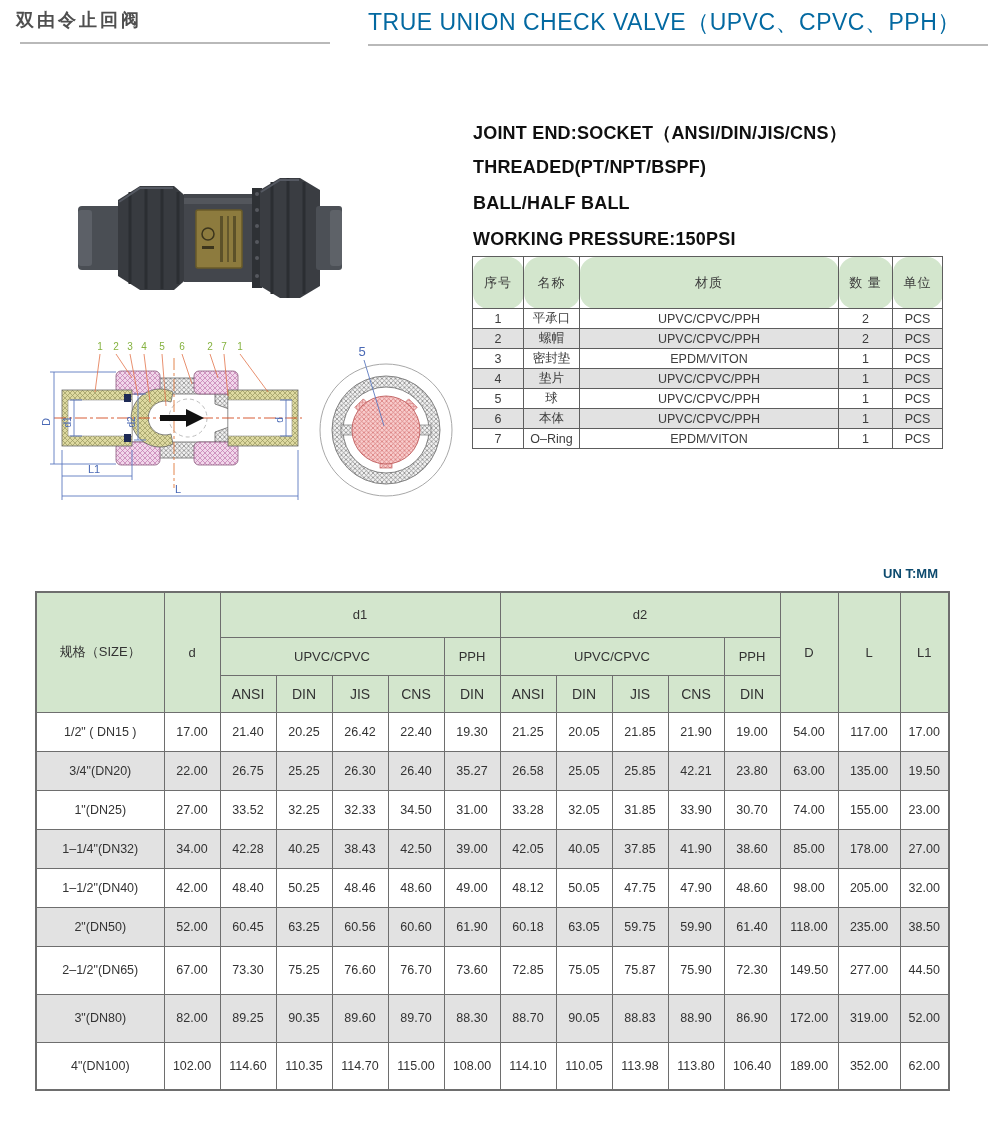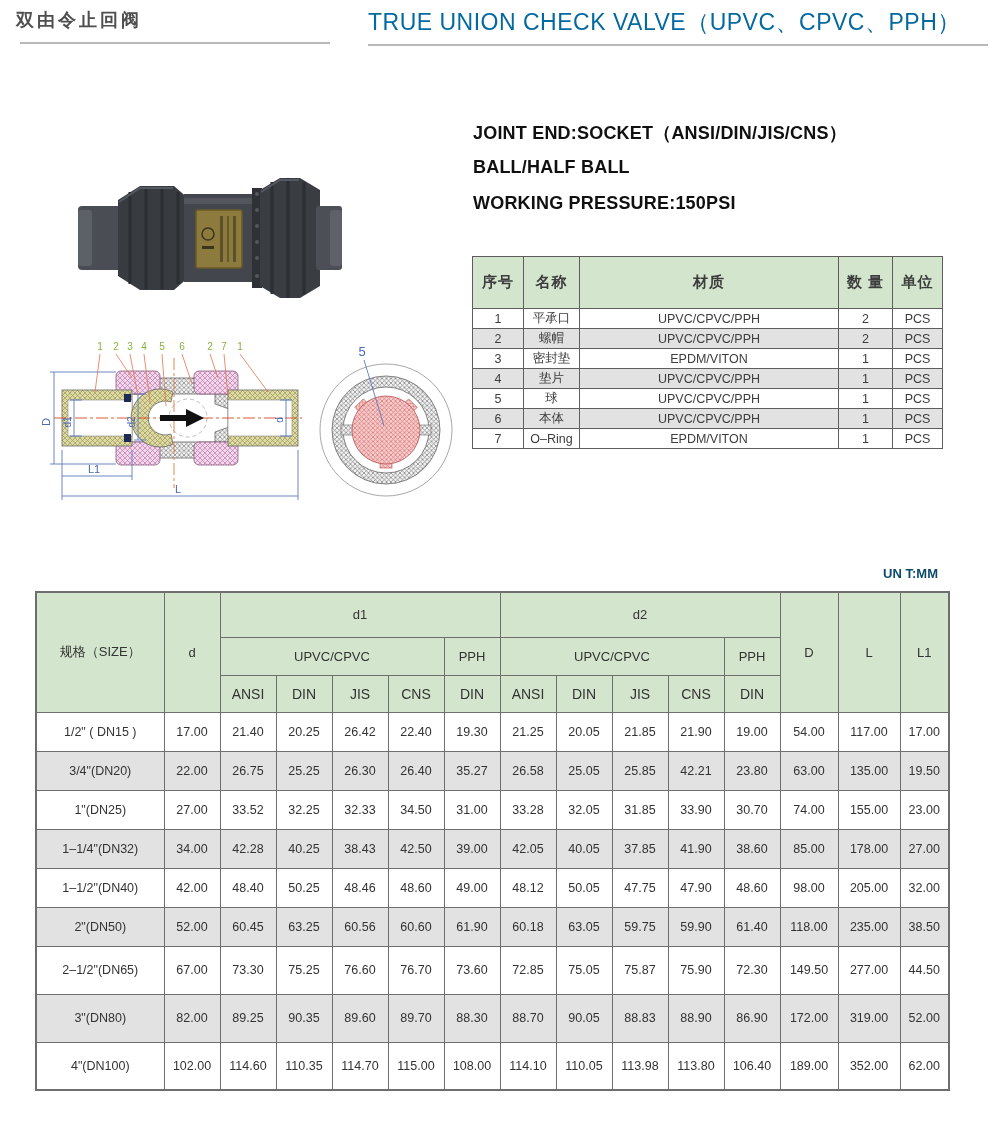--- a/index.html
+++ b/index.html
@@ -12,21 +12,21 @@
   .title-en { position:absolute; left:368px; top:7px; width:625px; font-size:23px; font-weight:500; color:#0369a1; letter-spacing:0.5px; white-space:nowrap; }
   .rule-right { position:absolute; left:368px; top:44px; width:620px; height:2px; background:#b9b9b9; }
 
   
   .specs { position:absolute; left:473px; top:121px; }
   .specs div { font-size:18px; font-weight:bold; color:#101010; height:36px; letter-spacing:0.2px; }
 
   
   .parts-table { position:absolute; left:472px; top:256px; width:470px; border-collapse:collapse; table-layout:fixed; }
   .parts-table th, .parts-table td { border:1.5px solid #5d5d5d; text-align:center; color:#3d3d3d; }
-  .parts-table th { background:#d3e6cd; height:52px; font-size:15px; font-weight:bold; letter-spacing:1px; }
+  .parts-table th { background:#d3e6cd; height:52px; font-size:13px; font-weight:normal; letter-spacing:1px;border-radius:16px; }
   .parts-table td { height:20px; font-size:12.5px; background:#fff; }
   .parts-table tr.alt td { background:#e2e2e2; }
 
   
   .unit-note { position:absolute; left:858px; top:566px; width:80px; text-align:right; font-size:13px; font-weight:bold; color:#0c4a6e; }
   .dim-table { position:absolute; left:35px; top:591px; width:913px; border-collapse:collapse; table-layout:fixed; }
   .dim-table th, .dim-table td { border:1px solid #6e6e6e; text-align:center; color:#333; }
   .dim-table th { background:#d3e6cd; font-weight:normal; font-size:13px; }
   .dim-table thead tr.h1 th { height:45px; }
   .dim-table thead tr.h2 th { height:38px;margin-top:20px; }
@@ -86,20 +86,21 @@
       <path d="M200,24 L200,136 M216,20 L216,140 M232,24 L232,136" stroke="#2b2e32" stroke-width="3" fill="none"></path>
       <path d="M189,34 L208,22 L227,22" stroke="#555962" stroke-width="2" fill="none"></path>
 
       <rect x="244" y="48" width="26" height="64" rx="3" fill="#4c5056"></rect>
       <rect x="258" y="52" width="12" height="56" rx="3" fill="#5e6268"></rect>
     </svg>
   </div>
 
   <div class="specs">
     <div>JOINT END:SOCKET（ANSI/DIN/JIS/CNS）</div>
+    <div>THREADED(PT/NPT/BSPF)</div>
     <div>BALL/HALF BALL</div>
     <div>WORKING PRESSURE:150PSI</div>
   </div>
 
   <table class="parts-table">
     <colgroup>
         <col style="width:51px">
         <col style="width:56px">
         <col style="width:259px">
         <col style="width:54px">

